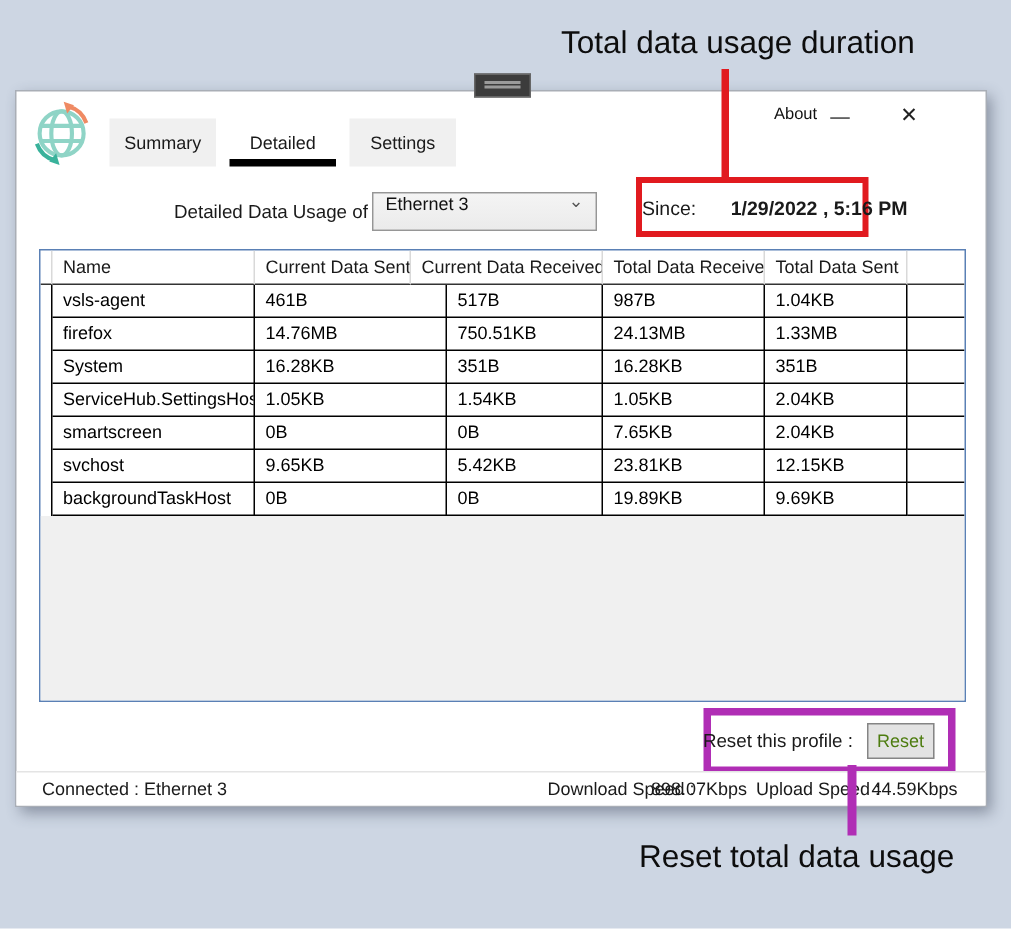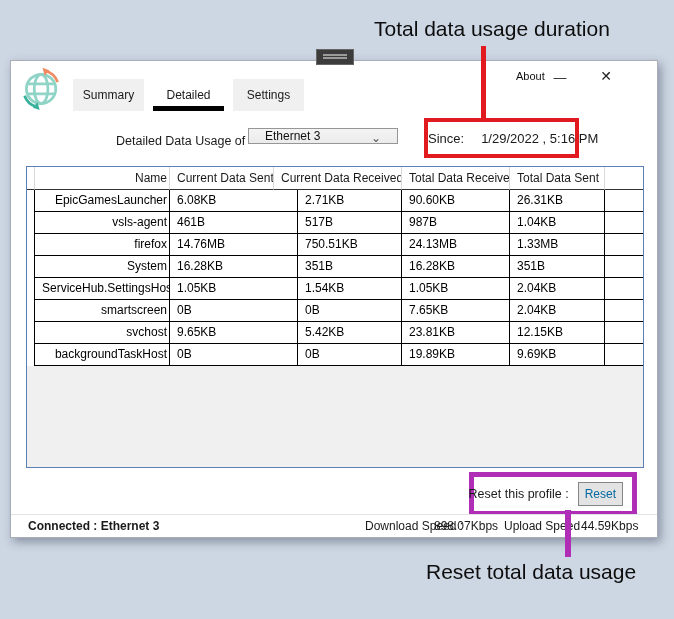--- a/index.html
+++ b/index.html
@@ -28,60 +28,60 @@
        font-size:12px;color:#1a1a1a;position:relative;cursor:default;}
   .tab.active{background:#fff;}
   .tab.active::after{content:"";position:absolute;left:0;right:0;bottom:0;height:5px;background:#000;}
   .about{position:absolute;left:505px;top:9px;font-size:11px;}
   .win-btn{position:absolute;top:2px;width:34px;height:26px;text-align:center;font-size:13px;color:#222;}
   .btn-min{left:532px;line-height:30px;}
   .btn-close{left:578px;line-height:26px;font-size:14px;}
 
   
   .usage-label{position:absolute;left:105px;top:73px;font-size:12.5px;color:#1a1a1a;}
-  .combo{position:absolute;left:237px;top:67px;width:150px;height:16px;box-sizing:border-box;
+  .combo{position:absolute;left:237px;top:67px;width:150px;height:26px;box-sizing:border-box;
          background:linear-gradient(#f4f4f4,#ebebeb);border:1px solid #969696;
-         display:flex;align-items:flex-end;padding:0 16px;font-size:12px;color:#111;}
+         display:flex;align-items:flex-start;padding:0 8px;font-size:12px;color:#111;}
   .combo .chev{margin-left:auto;font-size:12px;color:#555;line-height:10px;}
   .since-box{position:absolute;left:413px;top:57px;width:155px;height:40px;box-sizing:border-box;
              border:4px solid #e11a1f;display:flex;align-items:center;font-size:13px;color:#1a1a1a;}
   .since-label{}
-  .since-value{margin-left:17px;white-space:nowrap;}
+  .since-value{margin-left:23px;white-space:nowrap;font-weight:bold;}
 
   
   .grid{position:absolute;left:15px;top:105px;width:618px;height:302px;box-sizing:border-box;
         border:1px solid #5a80b5;background:#fff;display:flex;flex-direction:column;overflow:hidden;}
   .g-row{display:flex;flex:none;}
   .cell{box-sizing:border-box;padding:0 2px 0 7px;font-size:12px;white-space:nowrap;overflow:hidden;color:#000;}
   .g-head .cell{height:23px;line-height:23px;border-right:1px solid #d9d9d9;border-bottom:1px solid #333;color:#1a1a1a;}
   .g-data .cell{height:22px;line-height:21px;border-right:1px solid #000;border-bottom:1px solid #000;}
   .c-gut{width:8px;padding:0;}
   .g-data .c-gut{border-bottom:none;border-right:1px solid #000;}
   .g-head .c-gut{border-right:1px solid #d9d9d9;}
-  .c-name{width:135px;text-align:right;}
+  .c-name{width:135px;}
   .c-cdr{width:128px;}
   .c-cds{width:104px;}
   .c-tdr{width:108px;}
   .c-tds{width:95px;}
   .c-end{flex:1;border-right:none !important;padding:0;}
   .grid-filler{flex:1;background:#f0f0f0;}
 
   
   .reset-box{position:absolute;left:458px;top:411px;width:168px;height:44px;box-sizing:border-box;
              border:5px solid #b02eb5;display:flex;align-items:center;justify-content:flex-end;
              gap:9px;padding-right:9px;}
   .reset-label{font-size:12.5px;color:#1a1a1a;white-space:nowrap;}
   .reset-btn{width:48px;height:24px;background:#e3e3e3;border:1px solid #858585;font-size:12px;
-             font-family:"Liberation Sans", sans-serif;color:#0369a1;}
+             font-family:"Liberation Sans", sans-serif;color:#4d7c0f;}
 
   
   .statusbar{position:absolute;left:0;bottom:0;width:100%;height:22px;background:#fff;
              border-top:1px solid #e4e4e4;font-size:12px;color:#1a1a1a;}
   .sb{position:absolute;top:4px;white-space:nowrap;}
-  .sb-conn{left:17px;font-weight:bold;}
+  .sb-conn{left:17px;}
   .sb-dl-label{left:330px;margin-left:24px;}
   .sb-dl-val{left:423px;}
   .sb-ul-label{left:493px;}
   .sb-ul-val{left:570px;}
 </style>
 </head>
 <body>
 
 <div class="anno-top">Total data usage duration</div>
 <div class="red-line"></div>
@@ -138,29 +138,20 @@
       <div class="cell c-name">Name</div>
       <div class="cell c-cds">Current Data Sent</div>
       <div class="cell c-cdr">Current Data Received</div>
       <div class="cell c-tdr">Total Data Received</div>
       <div class="cell c-tds">Total Data Sent</div>
       <div class="cell c-end"></div>
     </div>
 
     <div class="g-row g-data">
       <div class="cell c-gut"></div>
-      <div class="cell c-name">EpicGamesLauncher</div>
-      <div class="cell c-cdr">6.08KB</div>
-      <div class="cell c-cds">2.71KB</div>
-      <div class="cell c-tdr">90.60KB</div>
-      <div class="cell c-tds">26.31KB</div>
-      <div class="cell c-end"></div>
-    </div>
-    <div class="g-row g-data">
-      <div class="cell c-gut"></div>
       <div class="cell c-name">vsls-agent</div>
       <div class="cell c-cdr">461B</div>
       <div class="cell c-cds">517B</div>
       <div class="cell c-tdr">987B</div>
       <div class="cell c-tds">1.04KB</div>
       <div class="cell c-end"></div>
     </div>
     <div class="g-row g-data">
       <div class="cell c-gut"></div>
       <div class="cell c-name">firefox</div>

